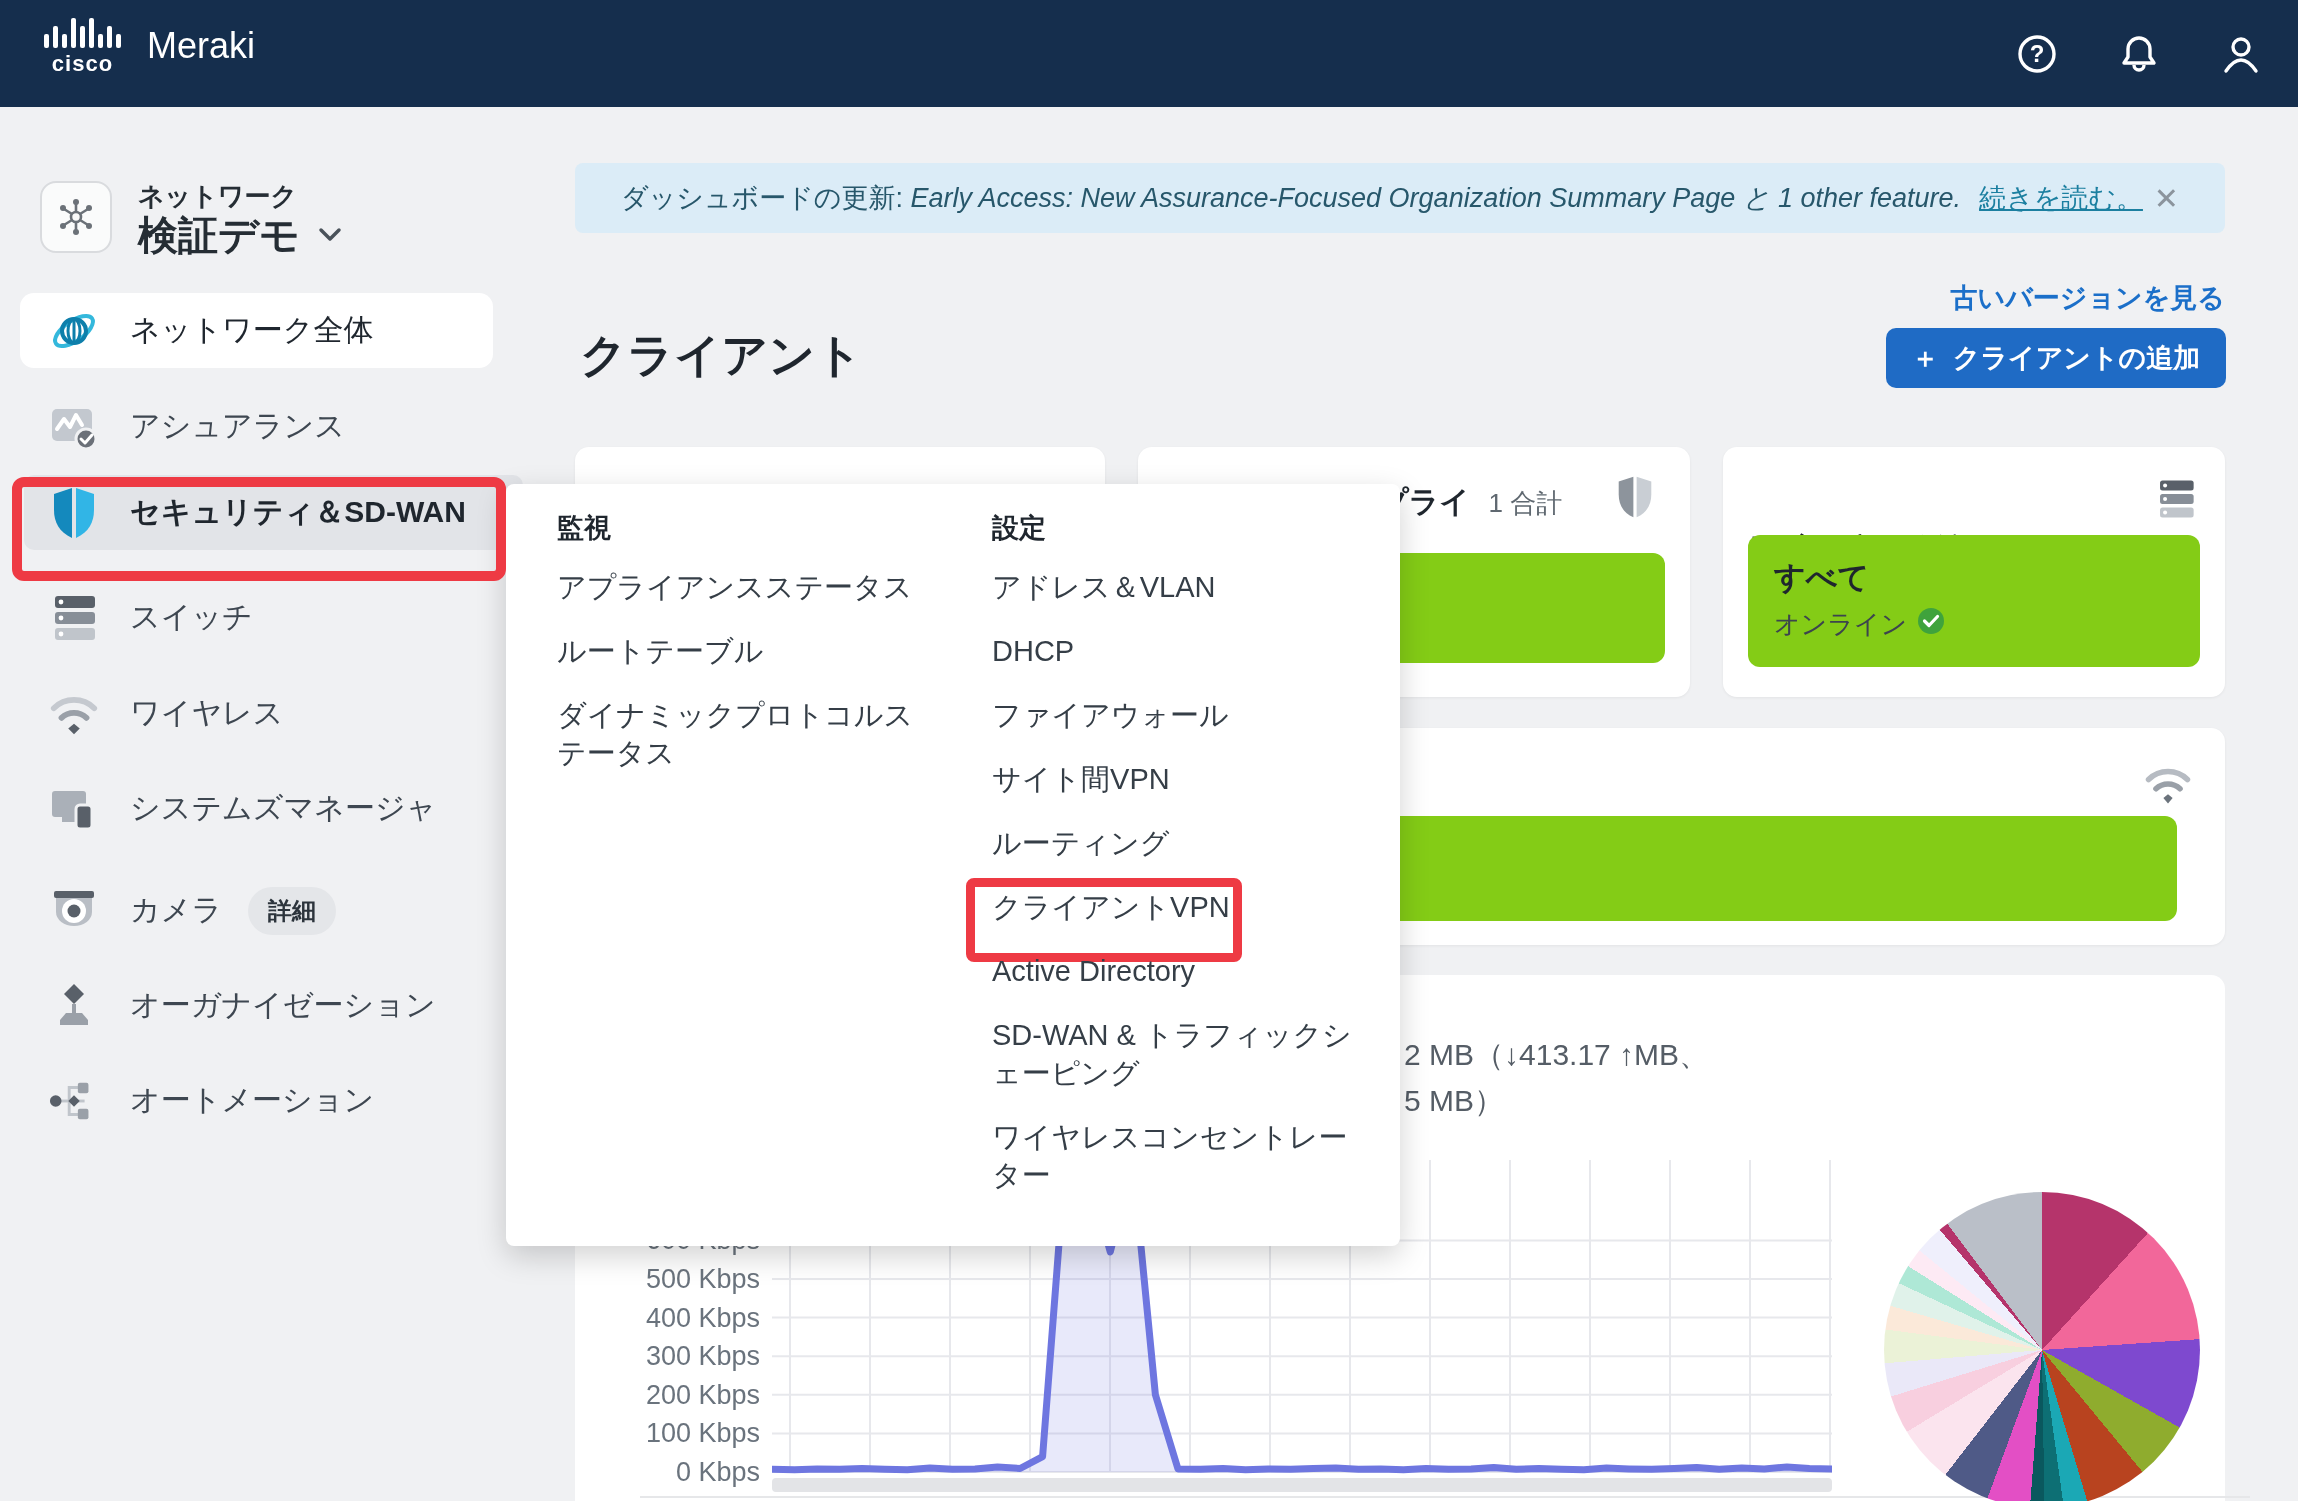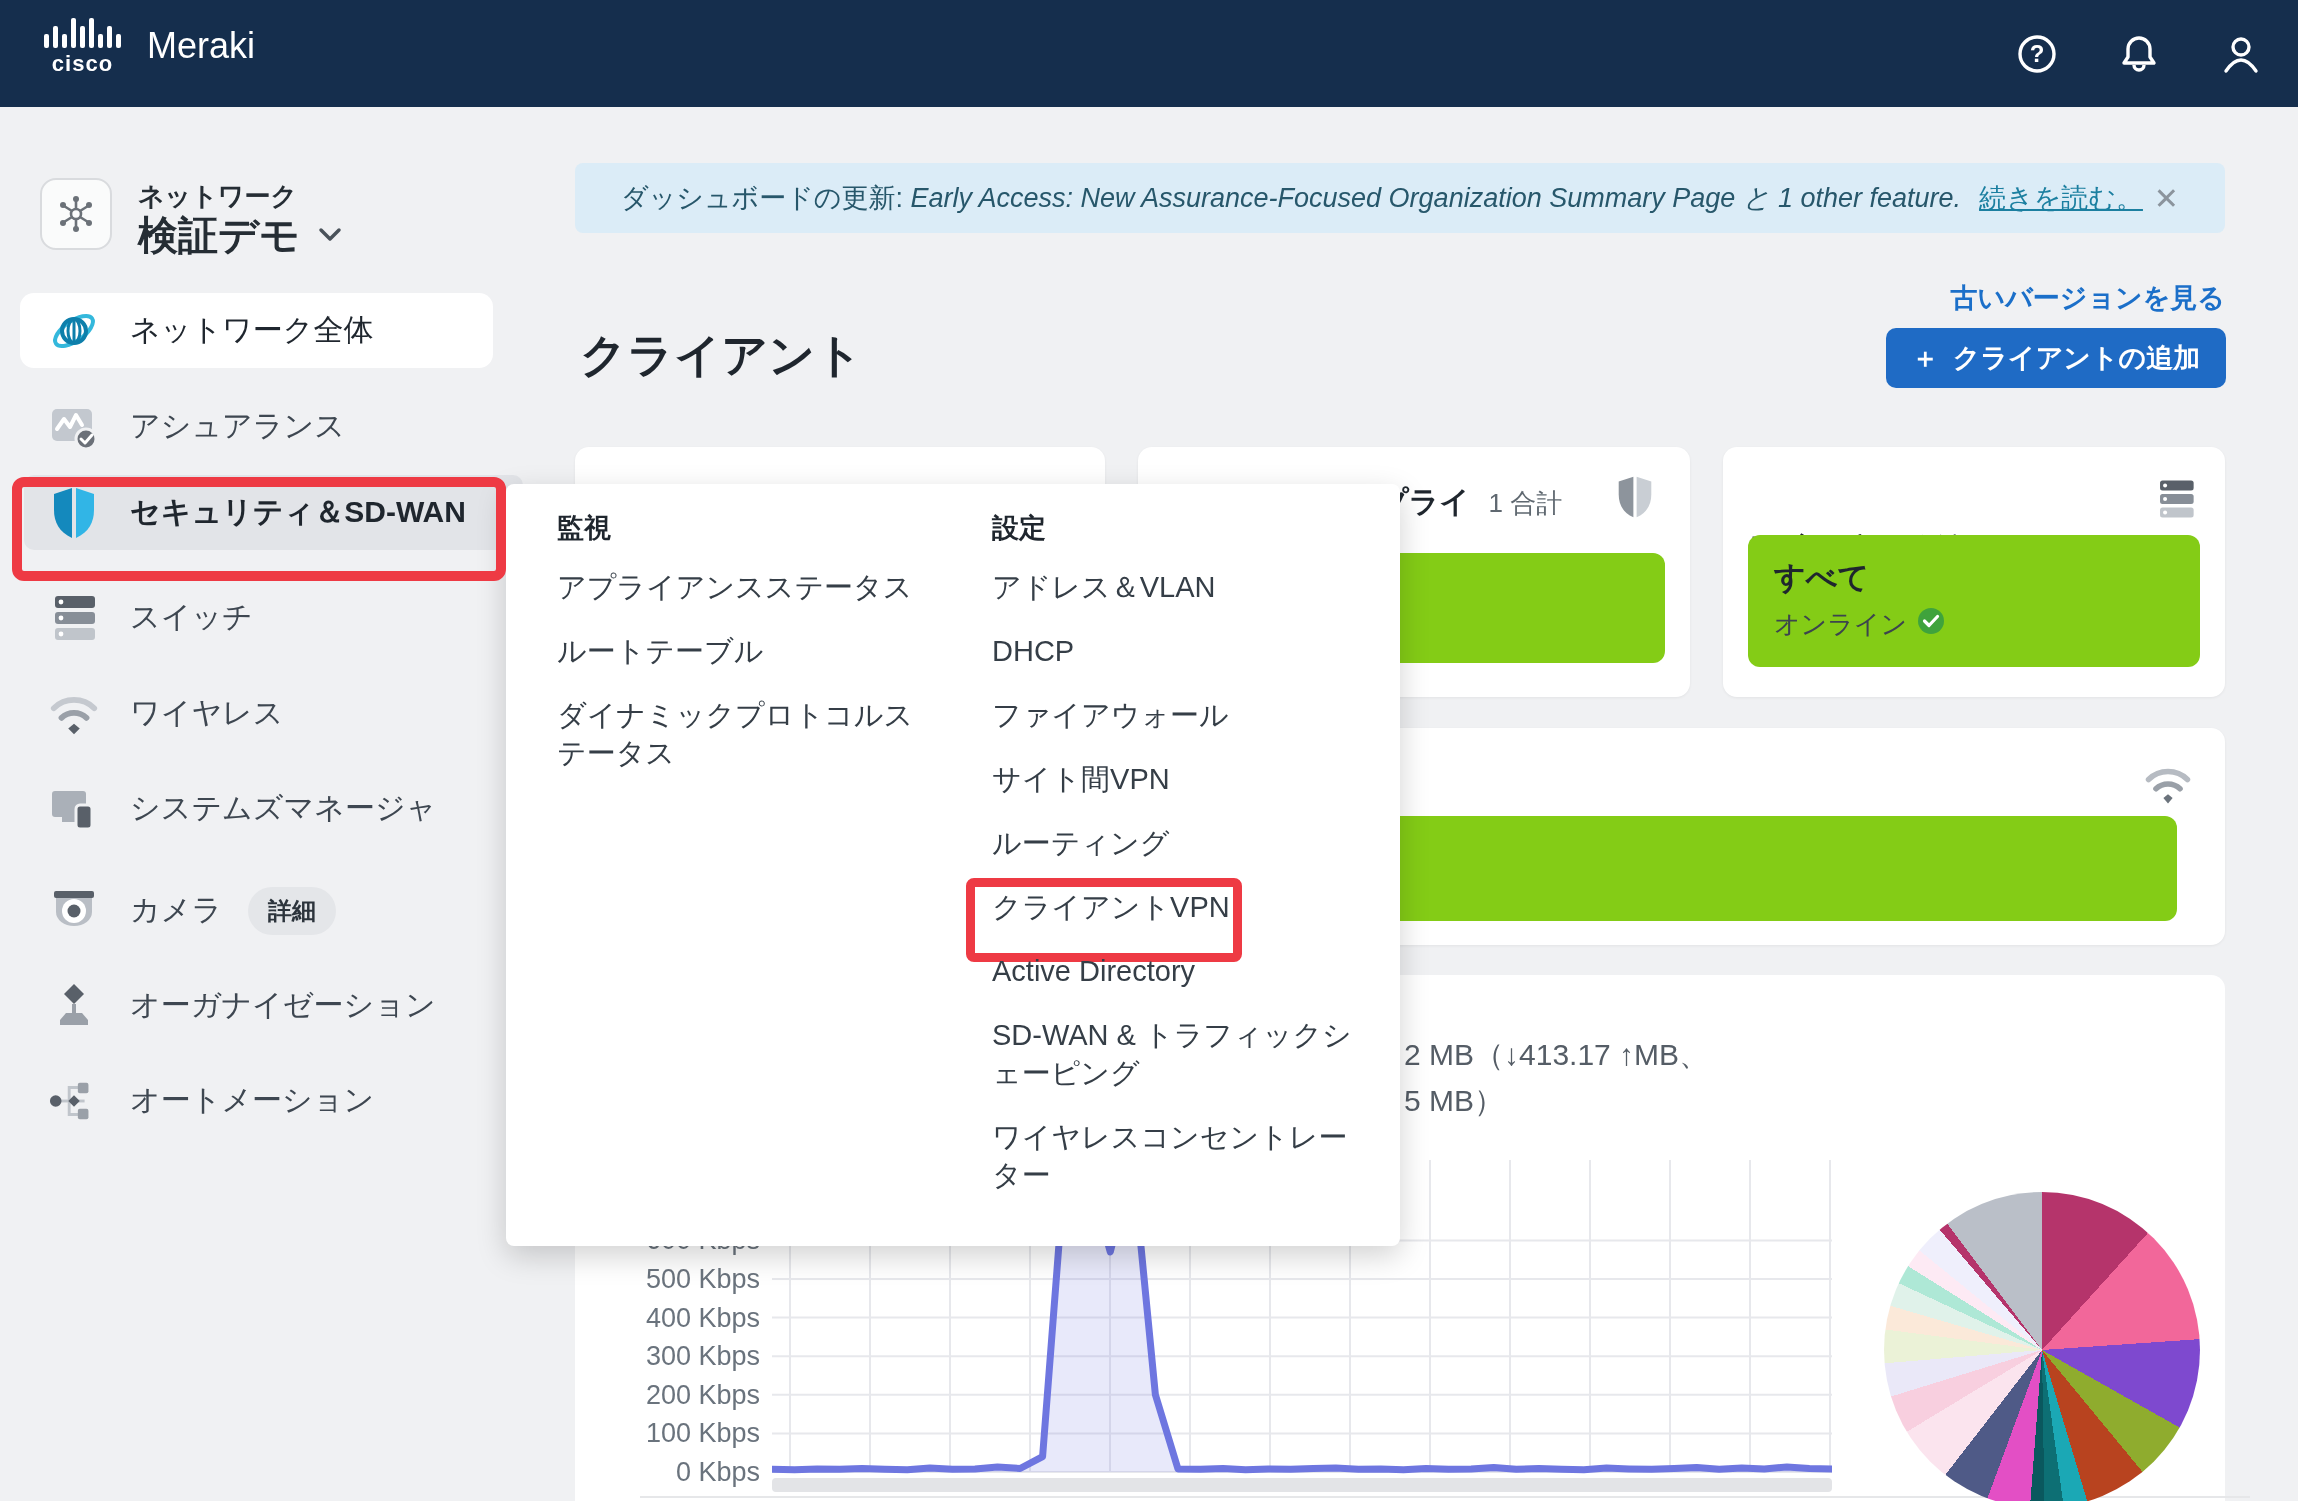--- a/index.html
+++ b/index.html
@@ -15,21 +15,21 @@
   .cisco-bars span{width:5px;background:#fff;border-radius:2px;}
   .cisco-text{color:#fff;font-weight:bold;font-size:22px;letter-spacing:1px;margin-top:3px;}
   .brand-name{font-size:36px;font-weight:400;}
   .search{position:absolute;left:1478px;top:18px;width:532px;height:70px;background:#3c4f67;
           border-radius:10px;display:flex;align-items:center;padding:0 22px;box-sizing:border-box;gap:16px;}
   .search-ph{color:#93a0b0;font-size:28px;}
   .nav-icons{position:absolute;right:34px;top:0;height:107px;display:flex;align-items:center;gap:56px;}
   .nav-icon{width:46px;height:46px;display:flex;align-items:center;justify-content:center;}
 
   
-  .net-selector{position:absolute;left:40px;top:178px;display:flex;gap:26px;}
+  .net-selector{position:absolute;left:40px;top:178px;display:flex;gap:26px;align-items:center;}
   .net-icon-box{width:68px;height:68px;border:2px solid #d9dbde;background:#fafbfb;border-radius:16px;
                 display:flex;align-items:center;justify-content:center;}
   .net-label{font-size:26px;font-weight:bold;color:#252d34;line-height:36px;}
   .net-name{font-size:40px;font-weight:bold;color:#252d34;line-height:42px;display:flex;align-items:center;gap:18px;}
   .side-item{position:absolute;left:0;width:513px;height:75px;display:flex;align-items:center;cursor:pointer;}
   .side-item .ic{position:absolute;left:48px;width:52px;display:flex;justify-content:center;}
   .side-item .lb{position:absolute;left:130px;font-size:30px;font-weight:500;color:#3e4751;white-space:nowrap;}
   .side-item.selected{left:20px;width:473px;background:#fff;border-radius:14px;}
   .side-item.selected .ic{left:28px;} .side-item.selected .lb{left:110px;color:#1f262e;}
   .side-item.active{left:24px;width:468px;background:#e2e4e8;border-radius:10px;}

